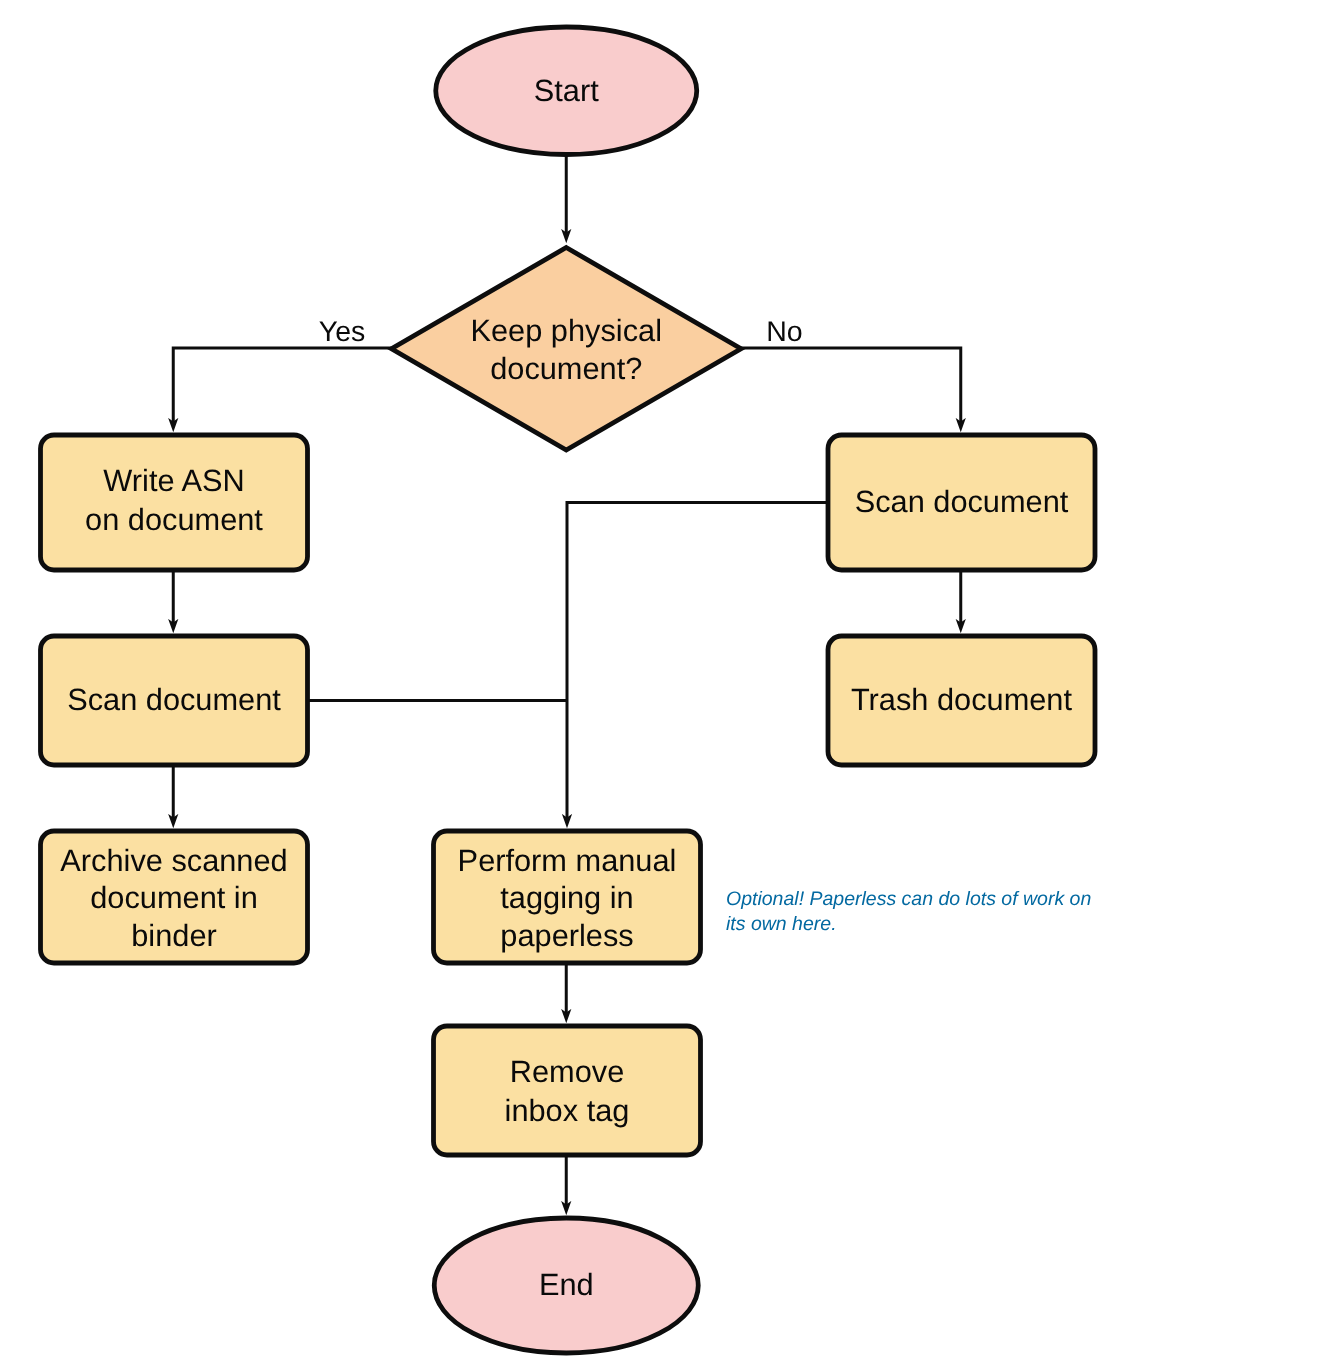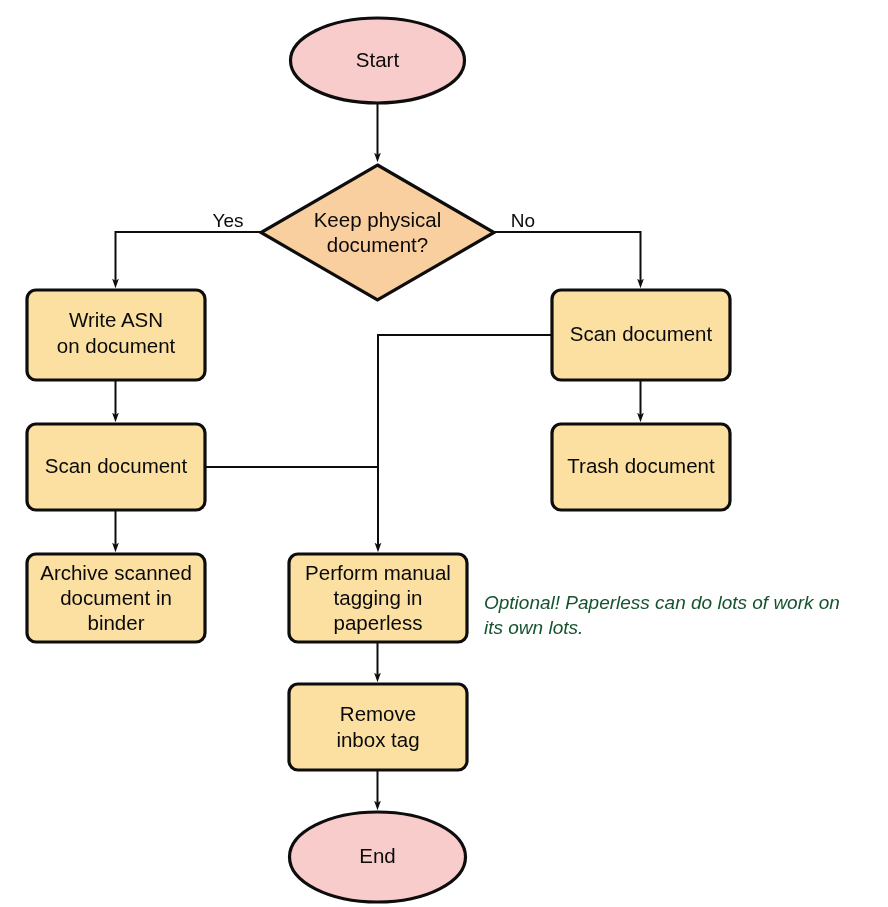--- a/index.html
+++ b/index.html
@@ -51,23 +51,23 @@
   .edge-label {
     fill: #0a0a0a;
     font-family: "Liberation Sans", sans-serif;
     font-size: 19px;
     text-anchor: middle;
     dominant-baseline: middle;
   }
   .note-text {
     position: absolute;
     font-family: "Liberation Sans", sans-serif;
-    font-size: 19px;
+    font-size: 13px;
     font-style: italic;
-    color: #14532d;
+    color: #0369a1;
     line-height: 1.32;
     white-space: nowrap;
   }
 </style>
 </head>
 <body>
 
 <div id="stage">
 
   <svg id="diagram-svg" viewBox="0 0 888 907" xmlns="http://www.w3.org/2000/svg">
@@ -175,16 +175,16 @@
 
     <g>
       <ellipse class="node-shape" cx="377.5" cy="857" rx="88" ry="45" fill="#F9CCCC"></ellipse>
       <text class="node-label" x="377.5" y="858">End</text>
     </g>
 
   </svg>
 
   <div class="note-text" style="left:484px; top:590px;">
     <div>Optional! Paperless can do lots of work on</div>
-    <div>its own lots.</div>
+    <div>its own here.</div>
   </div>
 
 </div>
 
 </body></html>

